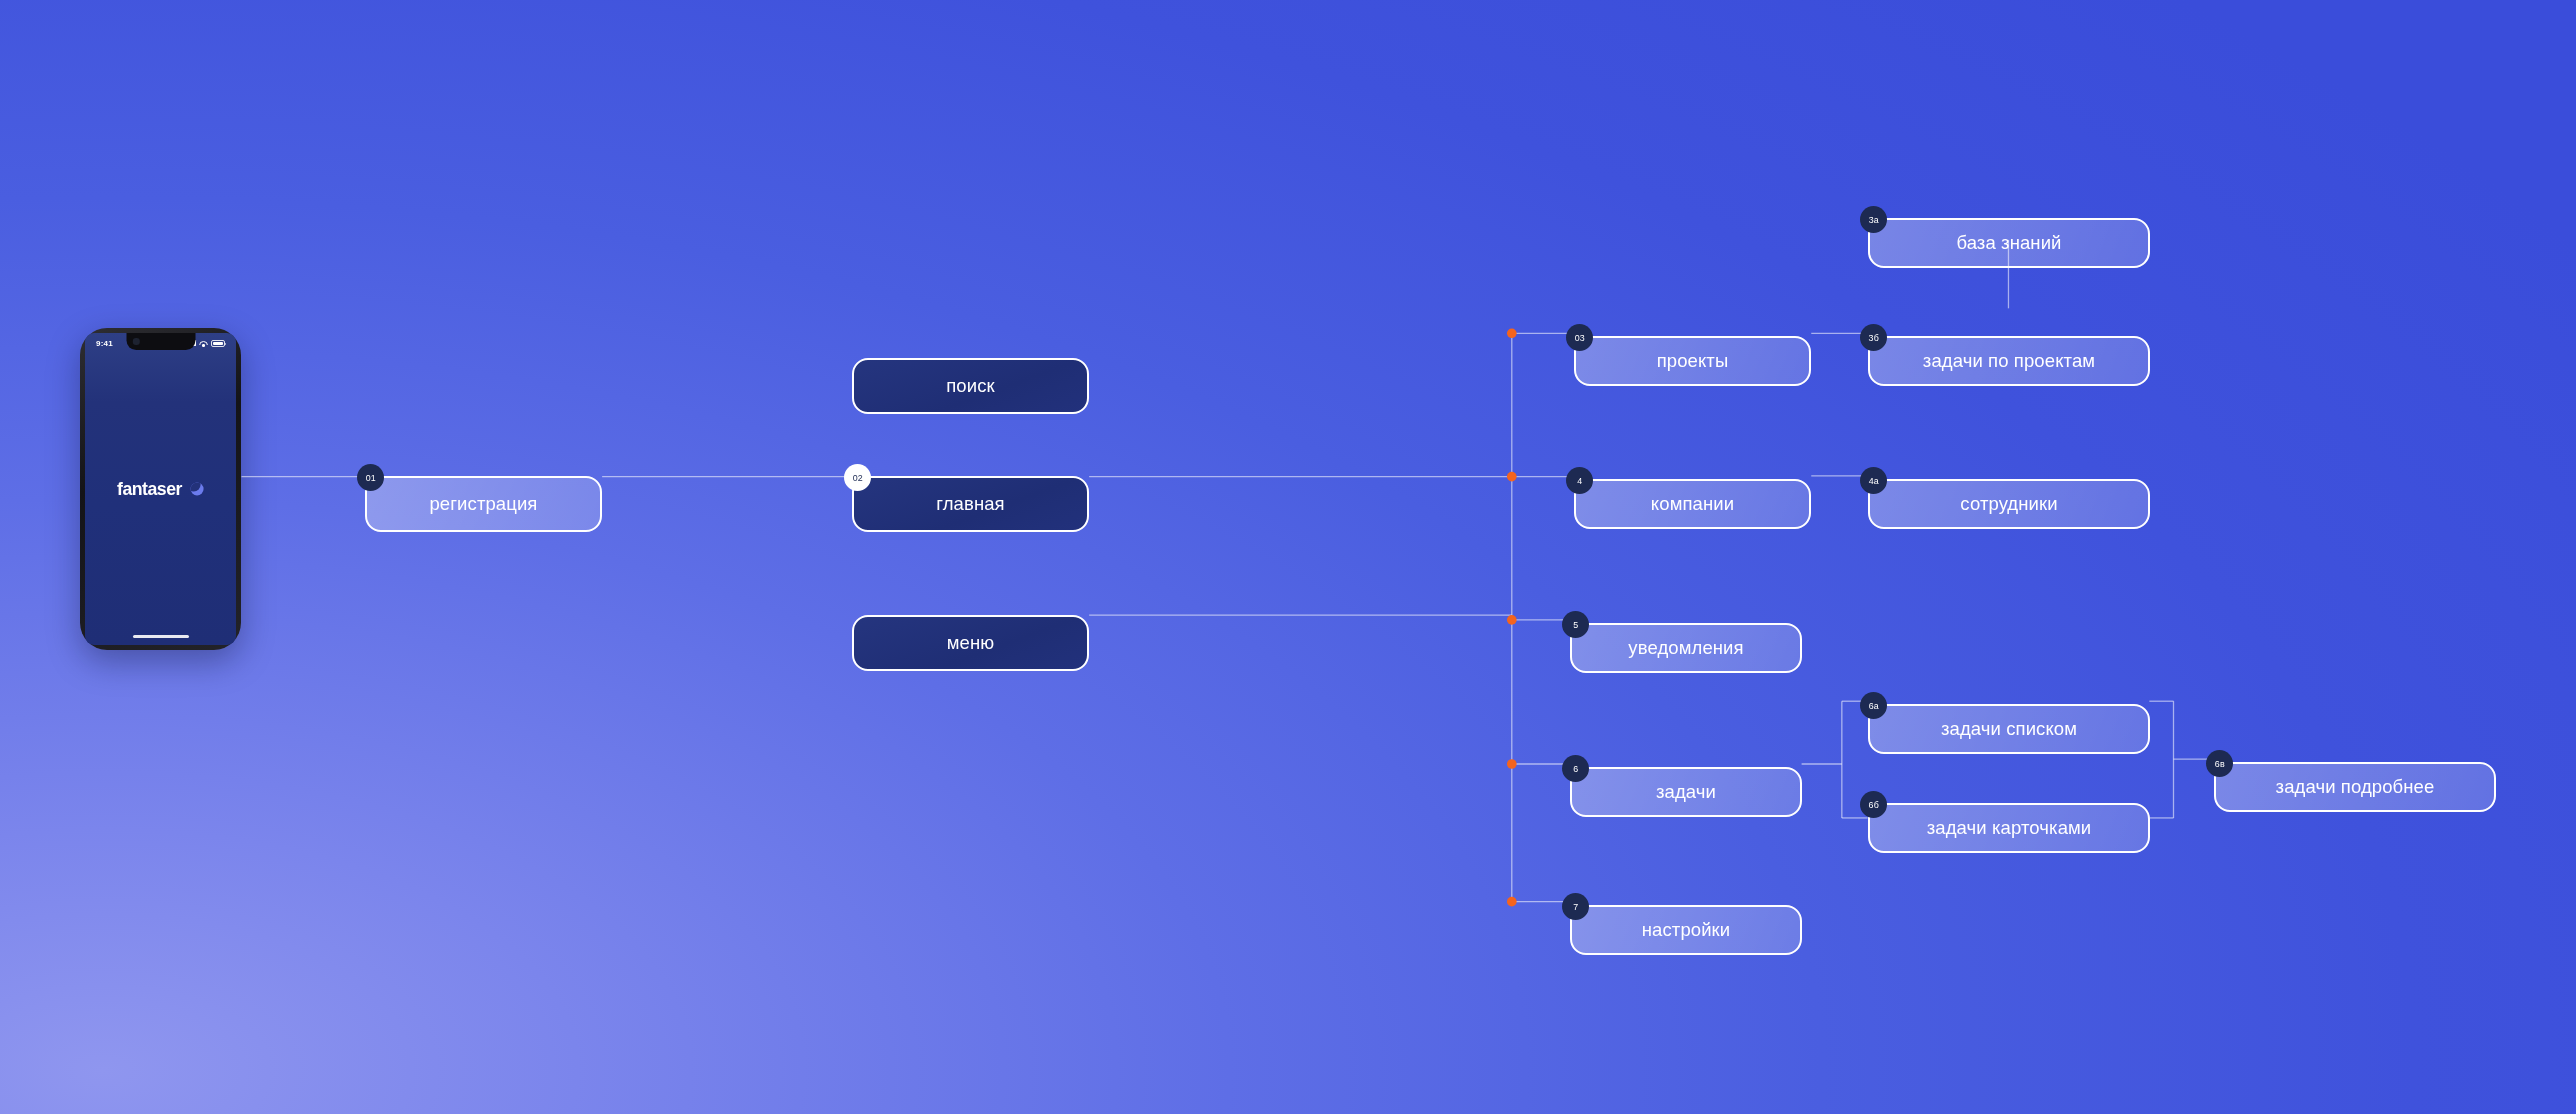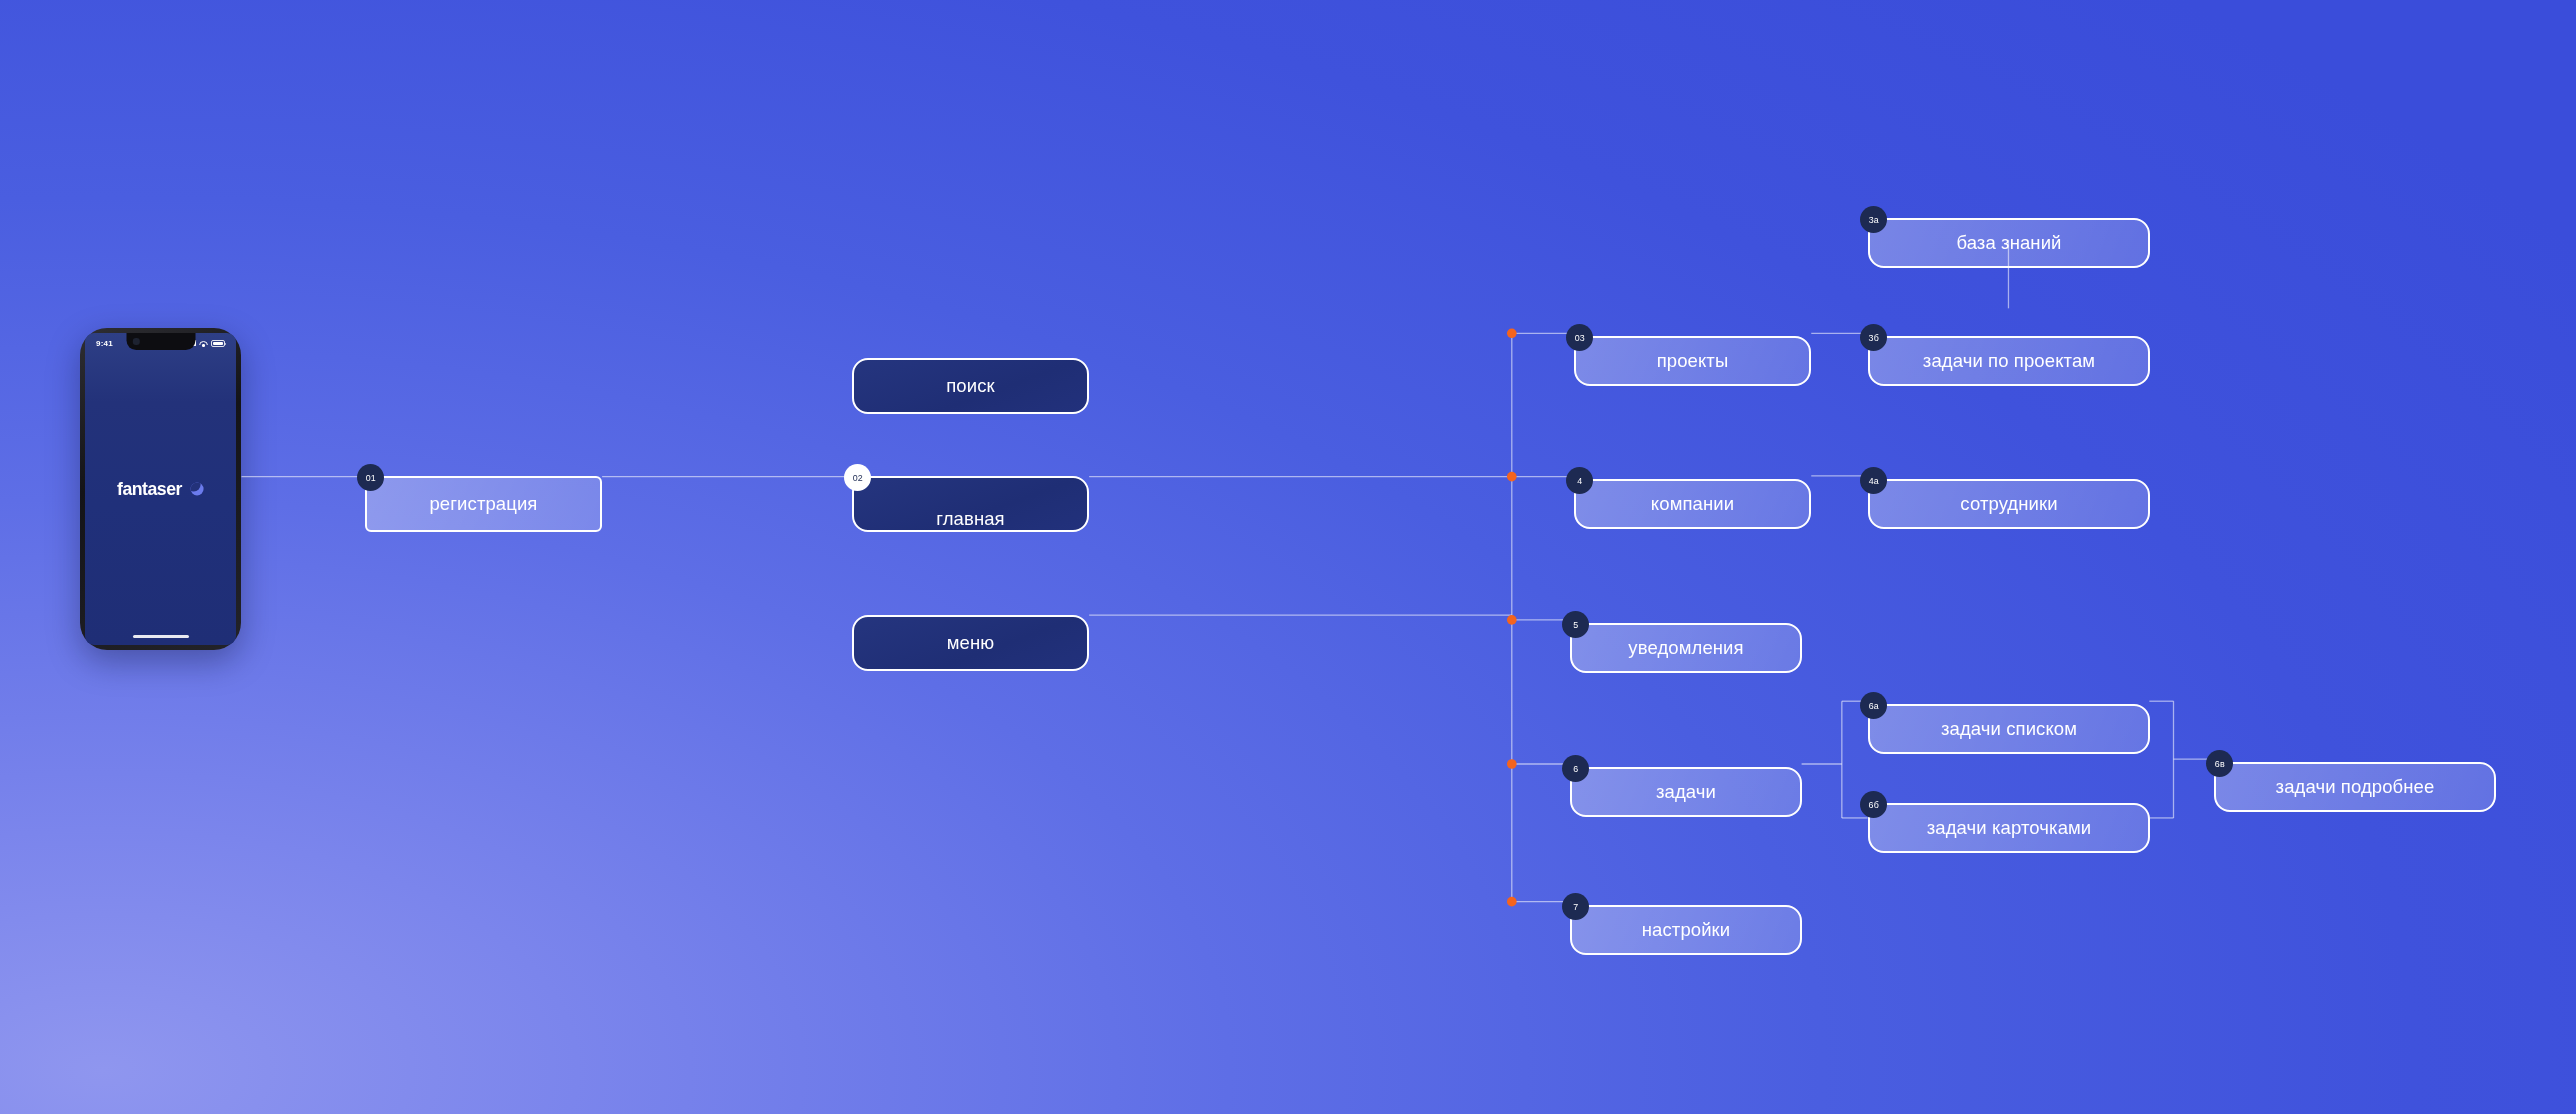--- a/index.html
+++ b/index.html
@@ -305,28 +305,28 @@
       <circle cx="1878" cy="592" r="6"></circle>
       <circle cx="1878" cy="770" r="6"></circle>
       <circle cx="1878" cy="949" r="6"></circle>
       <circle cx="1878" cy="1120" r="6"></circle>
       <circle cx="455" cy="592" r="6"></circle>
       <circle cx="1060" cy="592" r="6"></circle>
     </g>
   </svg>
 
   <div id="node-layer">
-      <div class="node light" style="left: 365px; top: 448px; width: 237px; height: 56px; border-radius: 6px;">
+      <div class="node light" style="left: 365px; top: 448px; width: 237px; height: 56px;">
         <span class="badge">01</span>
         <span class="node-label">регистрация</span>
       </div>
       <div class="node dark" style="left: 852px; top: 330px; width: 237px; height: 56px;">
         <span class="node-label">поиск</span>
       </div>
-      <div class="node dark" style="left: 852px; top: 448px; width: 237px; height: 56px; align-items: flex-end;">
+      <div class="node dark" style="left: 852px; top: 448px; width: 237px; height: 56px;">
         <span class="badge white">02</span>
         <span class="node-label">главная</span>
       </div>
       <div class="node dark" style="left: 852px; top: 587px; width: 237px; height: 56px;">
         <span class="node-label">меню</span>
       </div>
       <div class="node light" style="left: 1868px; top: 190px; width: 282px; height: 50px;">
         <span class="badge">3а</span>
         <span class="node-label">база знаний</span>
       </div>

